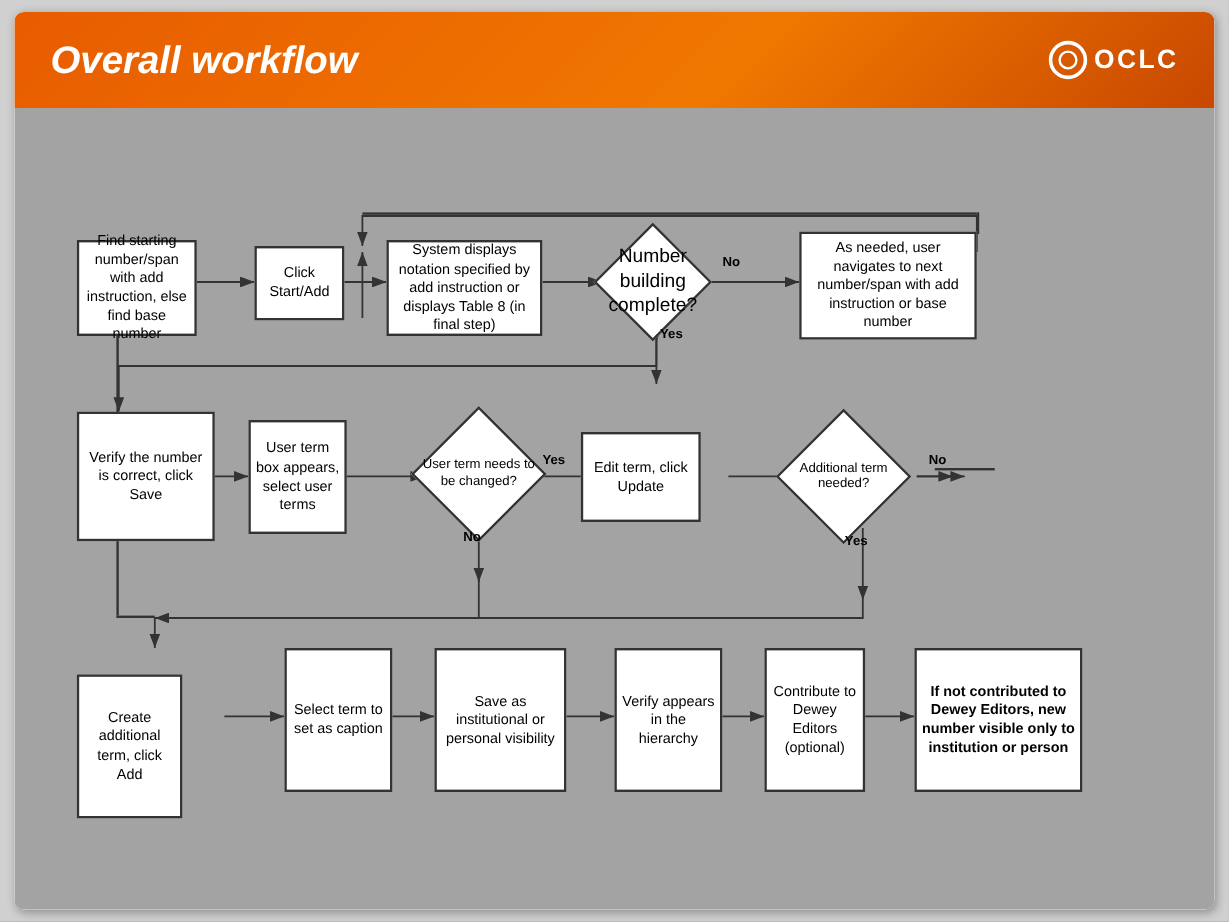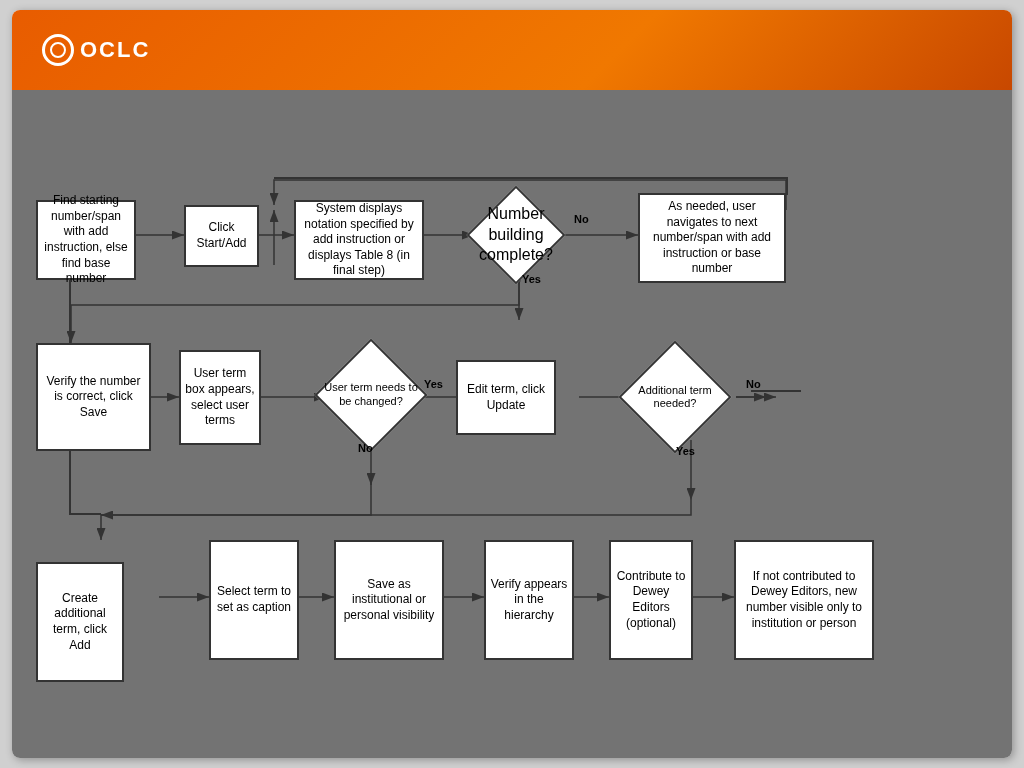--- a/index.html
+++ b/index.html
@@ -54,22 +54,22 @@
       border: 2px solid #fff;
       border-radius: 50%;
     }
     .oclc-text {
       color: #fff;
       font-size: 22px;
       font-weight: bold;
       letter-spacing: 2px;
     }
     .diagram-area {
-      padding: 15px 4px;
-      background: #737373;
+      padding: 15px 32px;
+      background: #a3a3a3;
       height: calc(748px - 80px);
       position: relative;
     }
     .flowchart {
       position: relative;
       width: 100%;
       height: 100%;
     }
     
     .box {
@@ -117,20 +117,21 @@
       stroke-width: 1.5;
       fill: none;
       marker-end: url(#arrowhead);
     }
   </style>
 </head>
 <body>
 
 <div class="slide-container">
   <div class="header">
+    <h1 class="header-title">Overall workflow</h1>
     <div class="oclc-logo">
       <div class="oclc-logo-circle">
         <div class="oclc-logo-inner"></div>
       </div>
       <span class="oclc-text">OCLC</span>
     </div>
   </div>
   <div class="diagram-area">
     <div class="flowchart">
 
@@ -267,21 +268,21 @@
       </div>
 
       <div class="box" style="left:468px; top:435px; width:90px; height:120px;">
         <span>Verify appears in the hierarchy</span>
       </div>
 
       <div class="box" style="left:593px; top:435px; width:84px; height:120px;">
         <span>Contribute to Dewey Editors (optional)</span>
       </div>
 
-      <div class="box" style="left:718px; top:435px; width:140px; height:120px;">
+      <div class="box" style="left:718px; top:435px; width:140px; height:120px;font-weight:bold;">
         <span>If not contributed to Dewey Editors, new number visible only to institution or person</span>
       </div>
 
       <div style="position:absolute; left:258px; top:72px; width:512px; height:2px; background:#333;"></div>
       <div style="position:absolute; left:770px; top:72px; width:2px; height:18px; background:#333;"></div>
 
       <div style="position:absolute; left:53px; top:175px; width:2px; height:65px; background:#333;"></div>
 
       <div style="position:absolute; left:53px; top:408px; width:32px; height:2px; background:#333;"></div>
       <div style="position:absolute; left:53px; top:346px; width:2px; height:62px; background:#333;"></div>

